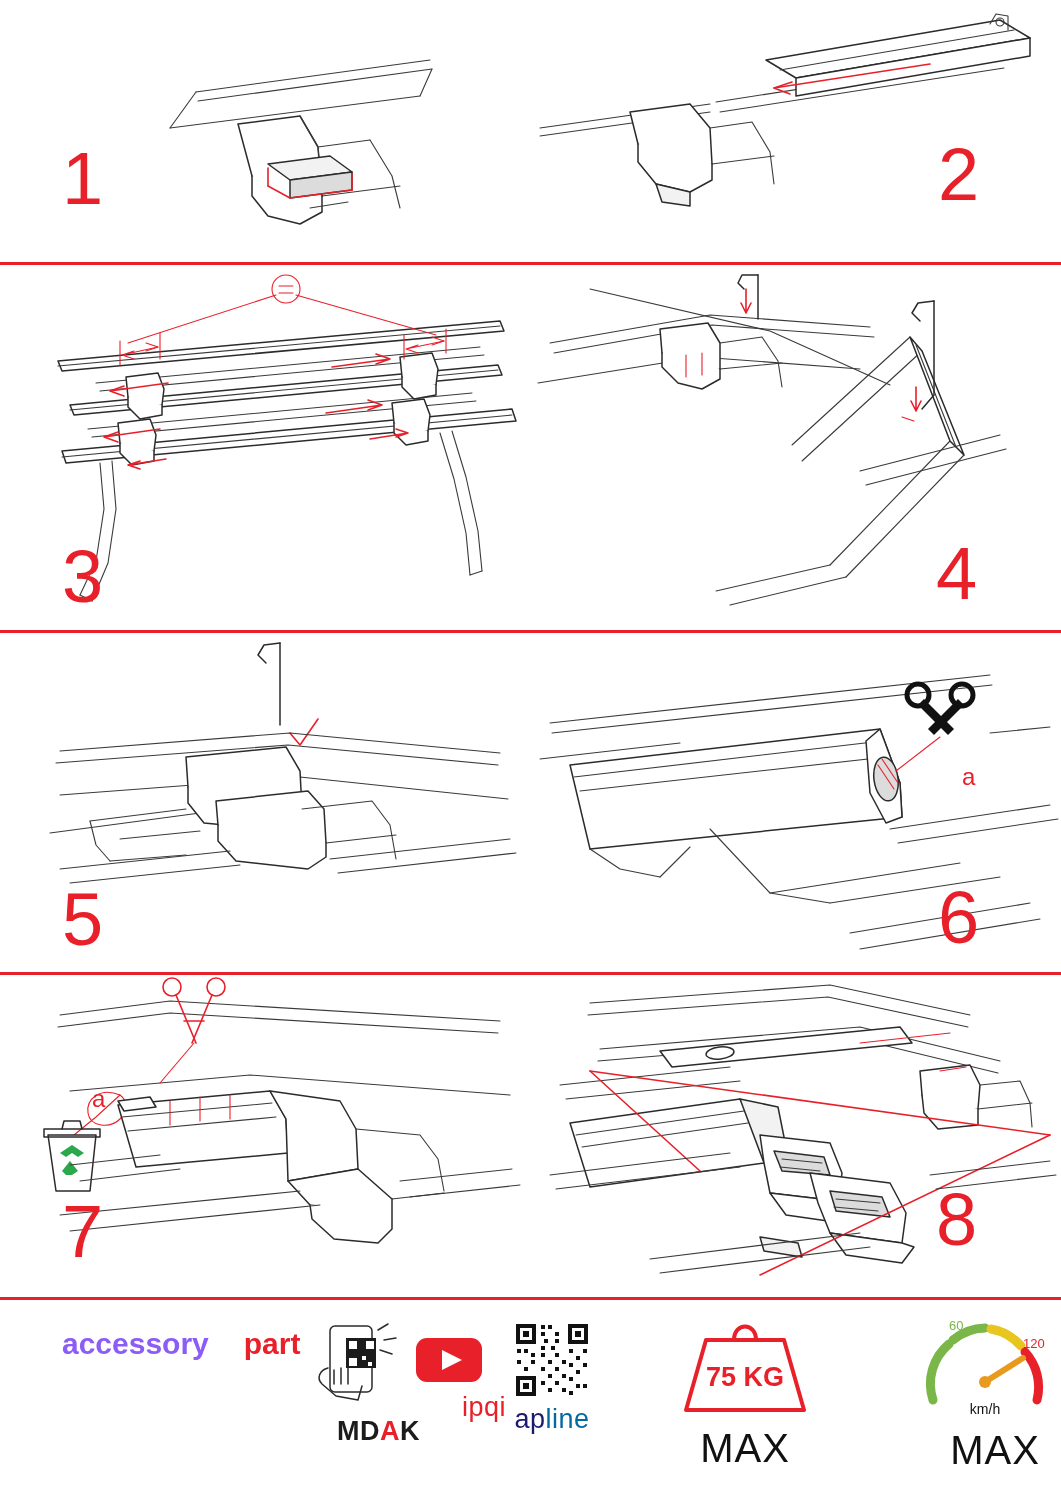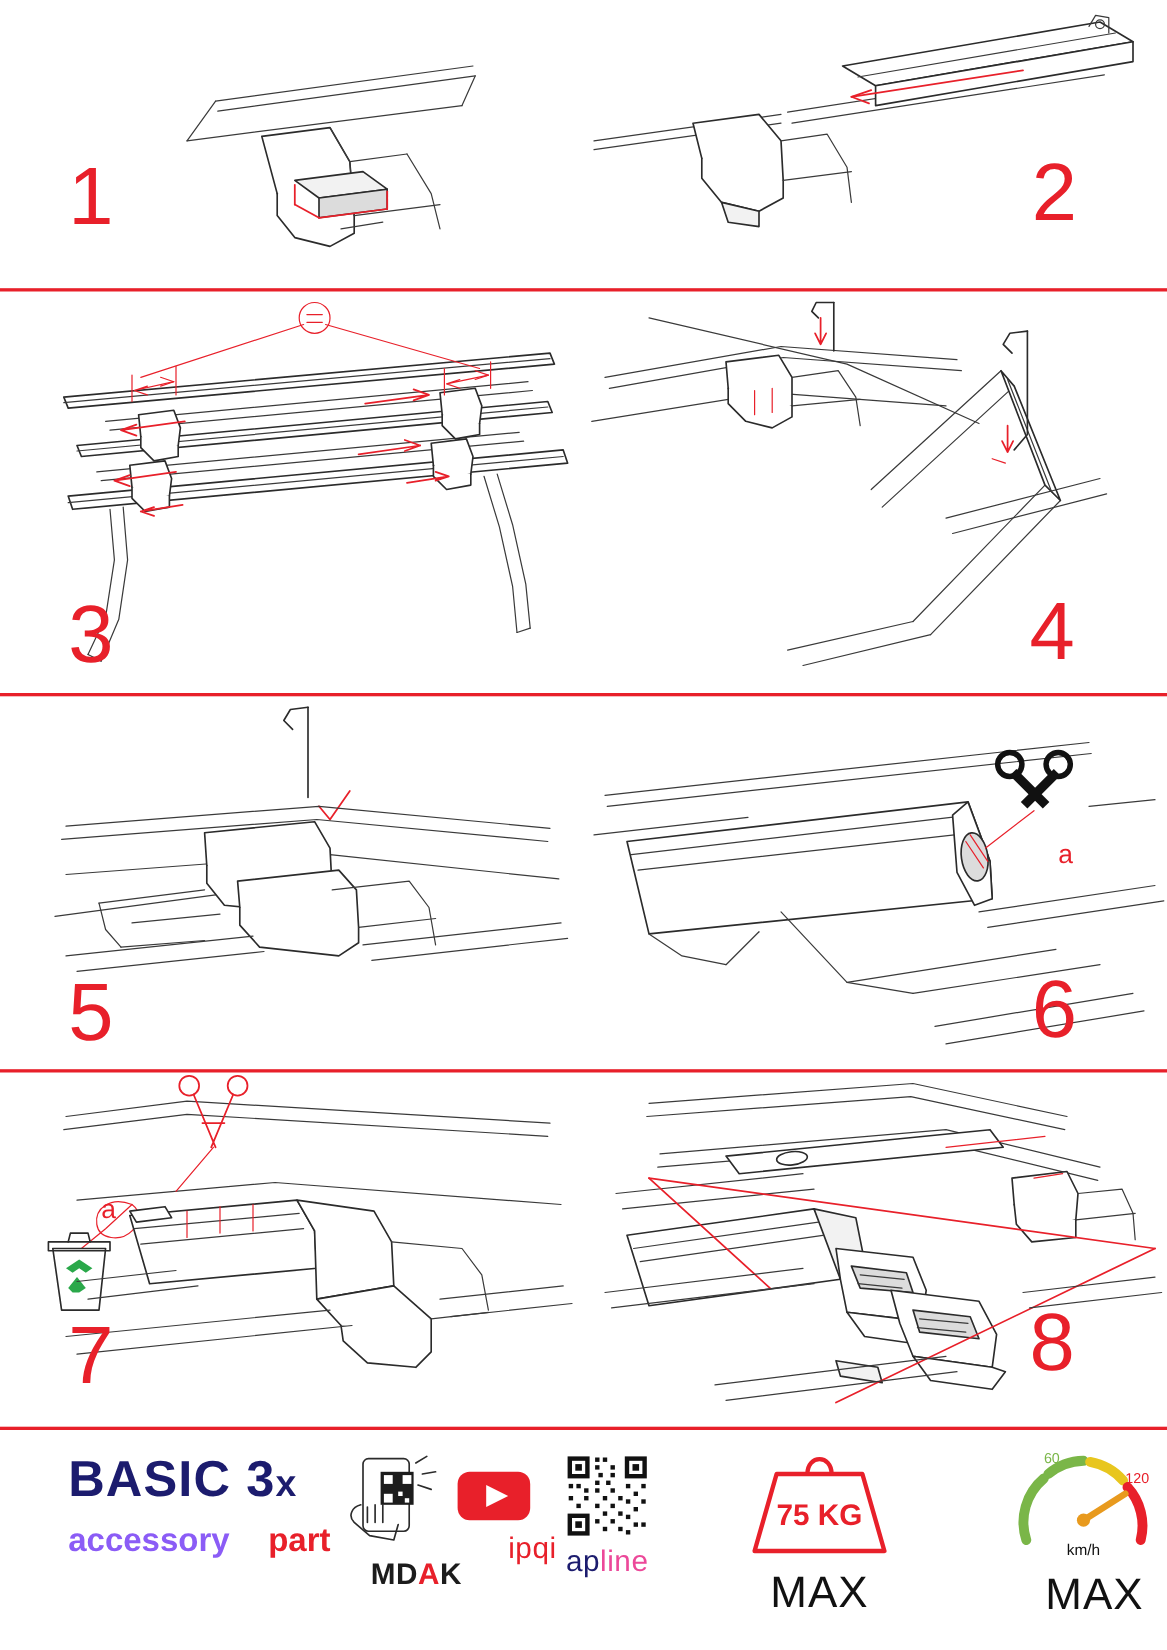--- a/index.html
+++ b/index.html
@@ -29,21 +29,21 @@
   .brand-bot{font-family:"Liberation Sans",sans-serif;font-weight:700;font-size:30px;line-height:40px;margin-top:6px;}
   .brand-bot .a{color:#8b5cf6;margin-top:47px;}
   .brand-bot .b{color:#e8202a;margin-left:35px;}
 
   .logo-item{position:absolute;text-align:center;}
   .logo-cap{font-family:"Liberation Sans",sans-serif;font-size:27px;margin-top:6px;letter-spacing:0.5px;}
   .mdak{font-weight:700;color:#1c1c1c;text-align:right;}
   .mdak .k{color:#e8202a;}
   .ipqi{color:#e8202a;font-weight:400;text-align:right;}
   .apline{color:#1c1c6e;font-weight:400;}
-  .apline .li{color:#ec4899;margin-top:36px;}
+  .apline .li{color:#0369a1;margin-top:36px;}
 
   .maxblock{position:absolute;text-align:center;}
   .maxcap{font-size:40px;letter-spacing:1px;margin-top:4px;color:#111;}
   .kgtext{font-size:27px;font-weight:700;fill:#e8202a;}
 </style>
 </head>
 <body>
 
 <div class="sheet">
 
@@ -337,21 +337,20 @@
       <path class="lnt" d="M130 298 L340 272"></path>
       <path class="lnt" d="M400 200 L520 186"></path>
       <path class="lnt" d="M406 214 L526 200"></path>
     </svg>
     <div class="stepnum" style="left:406px;top:208px;">8</div>
   </div>
 
   <div class="footer">
 
     <div class="brandblock">
-      <div class="brand-top"><span>BASIC 3</span><span class="x">x</span></div>
       <div class="brand-bot"><span class="a">accessory</span><span class="b">part</span></div>
     </div>
 
     <div class="logo-item" style="left:300px;top:22px;width:120px;">
       <svg width="110" height="88" viewBox="0 0 110 88">
         <rect x="30" y="4" width="42" height="66" rx="5" class="ln fillw"></rect>
         <rect x="46" y="16" width="30" height="30" fill="#1c1c1c"></rect>
         <rect x="49" y="19" width="8" height="8" fill="#fff"></rect>
         <rect x="66" y="19" width="8" height="8" fill="#fff"></rect>
         <rect x="49" y="36" width="8" height="8" fill="#fff"></rect>

